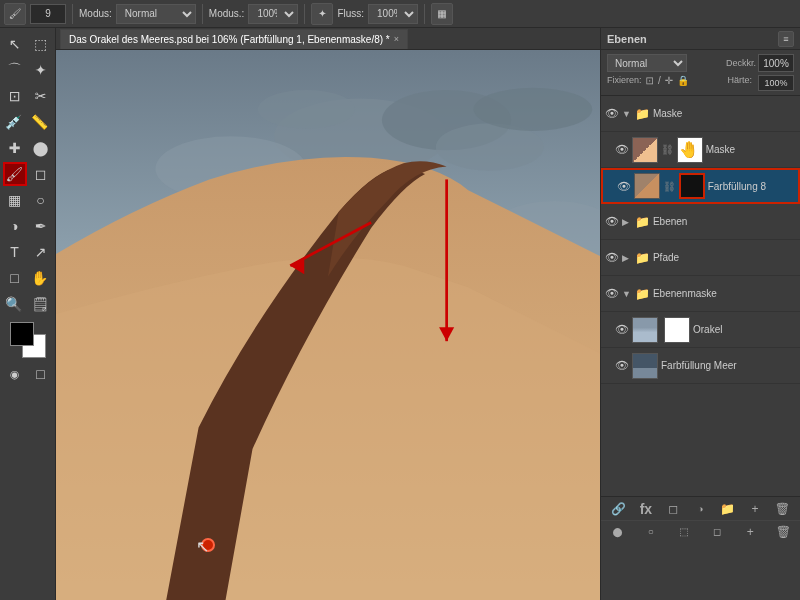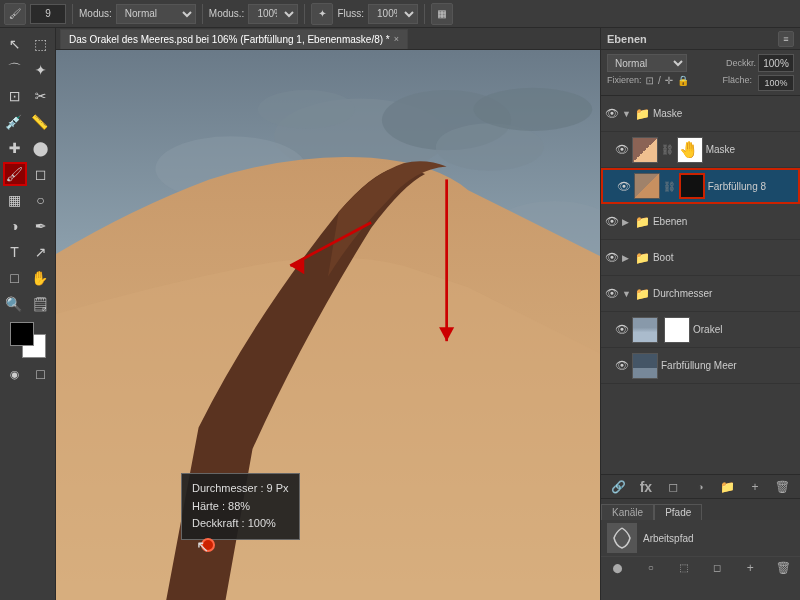--- a/index.html
+++ b/index.html
@@ -458,34 +458,20 @@
           <line x1="310" y1="160" x2="235" y2="200" stroke="#cc0000" stroke-width="2.5"></line>
           <polygon points="235,200 248,192 248,208" fill="#cc0000"></polygon>
         </g>
 
         <g>
           <line x1="380" y1="120" x2="380" y2="270" stroke="#cc0000" stroke-width="2.5"></line>
           <polygon points="380,270 373,257 387,257" fill="#cc0000"></polygon>
         </g>
       </svg>
 
-      <div id="brush-tooltip">
-        <div>
-          <span>Durchmesser :</span>
-          <span>9 Px</span>
-        </div>
-        <div>
-          <span>Härte :</span>
-          <span>88%</span>
-        </div>
-        <div>
-          <span>Deckkraft :</span>
-          <span>100%</span>
-        </div>
-      </div>
       <div class="brush-cursor"></div>
       <div class="cursor-arrow">↖</div>
     </div>
   </div>
 
   <div id="right-panel">
 
     <div id="layers-header">
       <span class="panel-title">Ebenen</span>
       <div style="margin-left:auto; display:flex; gap:4px;">
@@ -502,21 +488,21 @@
           <span class="opacity-label">Deckkr.</span>
           <input type="text" value="100%" style="width: 36px; height: 18px; background: rgb(42, 42, 42); border: 1px solid rgb(85, 85, 85); color: rgb(204, 204, 204); font-size: 10px; text-align: center;">
         </div>
       </div>
       <div class="layers-row2">
         <span>Fixieren:</span>
         <span class="lock-icon">⊡</span>
         <span class="lock-icon">/</span>
         <span class="lock-icon">✛</span>
         <span class="lock-icon">🔒</span>
-        <span class="fill-label">Fläche:</span>
+        <span class="fill-label">Härte:</span>
         <input type="text" value="100%" style="width: 36px; height: 16px; background: rgb(42, 42, 42); border: 1px solid rgb(85, 85, 85); color: rgb(204, 204, 204); font-size: 9px; text-align: center; margin-left: 2px;">
       </div>
     </div>
 
     <div id="layers-list">
 
       <div class="layer-item">
         <span class="layer-vis">👁</span>
         <span class="layer-expand">▼</span>
         <span style="font-size:12px;color:#aaa;">📁</span>
@@ -545,28 +531,28 @@
         <span class="layer-vis">👁</span>
         <span class="layer-expand">▶</span>
         <span style="font-size:12px;color:#aaa;">📁</span>
         <span class="layer-name">Ebenen</span>
       </div>
 
       <div class="layer-item">
         <span class="layer-vis">👁</span>
         <span class="layer-expand">▶</span>
         <span style="font-size:12px;color:#aaa;">📁</span>
-        <span class="layer-name">Boot</span>
+        <span class="layer-name">Pfade</span>
       </div>
 
       <div class="layer-item">
         <span class="layer-vis">👁</span>
         <span class="layer-expand">▼</span>
         <span style="font-size:12px;color:#aaa;">📁</span>
-        <span class="layer-name">Durchmesser</span>
+        <span class="layer-name">Ebenenmaske</span>
       </div>
 
       <div class="layer-item" style="padding-left:14px;">
         <span class="layer-vis">👁</span>
         <div class="layer-thumb thumb-himmel" style="background:linear-gradient(180deg,#8899aa 40%,#aabbcc 60%);"></div>
         <span class="layer-link"></span>
         <div class="layer-thumb" style="background:#fff;"></div>
         <span class="layer-name">Orakel</span>
       </div>
 
@@ -580,34 +566,22 @@
     <div id="layers-bottom">
       <div class="bottom-btn">🔗</div>
       <div class="bottom-btn" style="font-size:14px;font-weight:bold;">fx</div>
       <div class="bottom-btn">◻</div>
       <div class="bottom-btn" style="font-size:9px;">◑</div>
       <div class="bottom-btn">📁</div>
       <div class="bottom-btn">+</div>
       <div class="bottom-btn">🗑</div>
     </div>
 
-    <div id="panel-tabs">
-      <div class="panel-tab">Kanäle</div>
-      <div class="panel-tab active">Pfade</div>
-    </div>
 
     <div id="path-panel">
-      <div class="path-item">
-        <div class="path-thumb">
-          <svg width="28" height="28" viewBox="0 0 28 28">
-            <path d="M 14 4 Q 20 8 22 14 Q 20 22 14 24 Q 8 22 6 14 Q 8 8 14 4" fill="none" stroke="#ccc" stroke-width="1.5"></path>
-          </svg>
-        </div>
-        <span class="path-name">Arbeitspfad</span>
-      </div>
       <div id="path-bottom">
         <div class="bottom-btn" style="font-size:9px;">⬤</div>
         <div class="bottom-btn" style="font-size:10px;">○</div>
         <div class="bottom-btn" style="font-size:10px;">⬚</div>
         <div class="bottom-btn" style="font-size:10px;">◻</div>
         <div class="bottom-btn">+</div>
         <div class="bottom-btn">🗑</div>
       </div>
     </div>
   </div>

